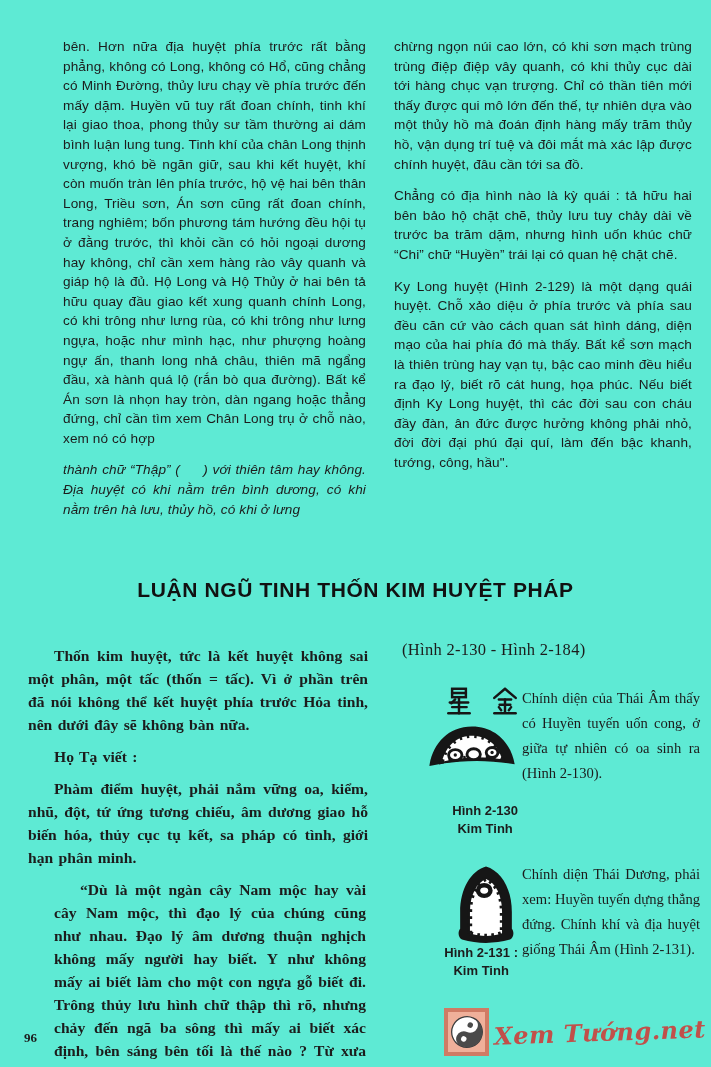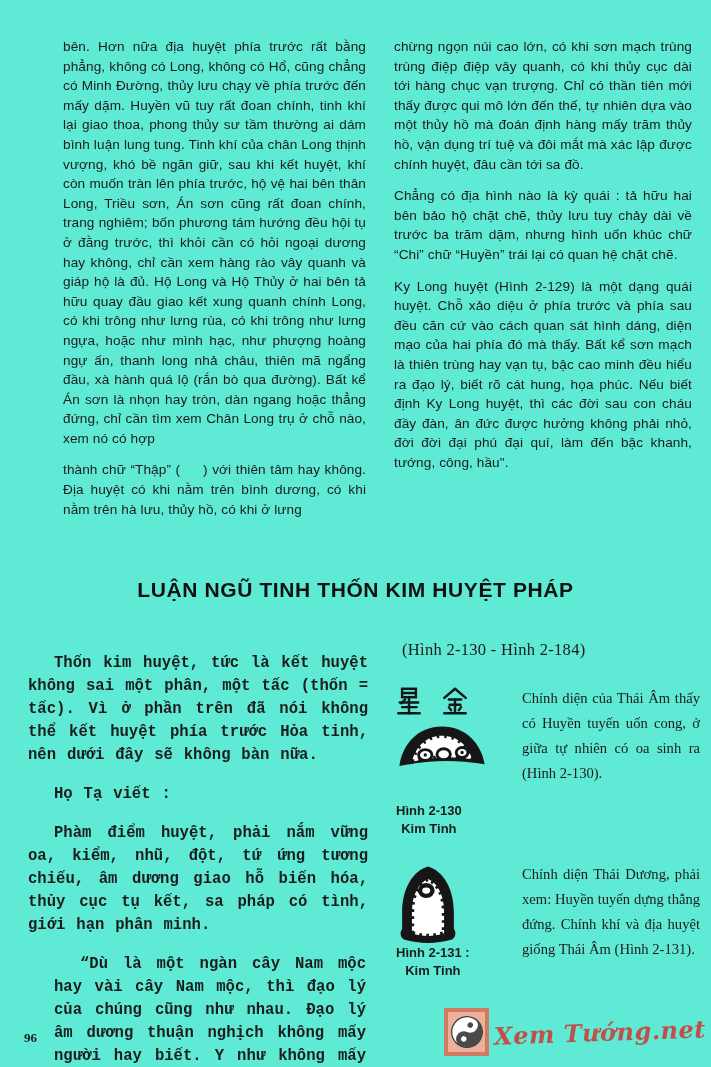--- a/index.html
+++ b/index.html
@@ -7,47 +7,47 @@
     position:relative; width:711px; height:1067px; margin:0 auto;
     background:#5eead4; color:#1c1c1c; overflow:hidden;
     font-family:"Liberation Sans", sans-serif;
   }
   
   .top-col { position:absolute; top:37px; text-align:justify;
     font-size:13.6px; line-height:19.6px; letter-spacing:.1px; }
   .top-col p { margin:0 0 12px 0; }
   #top-left  { left:63px;  width:303px; }
   #top-right { left:394px; width:298px; }
-  #top-left p.cont { margin-top:6px; }
+  #top-left p.cont { margin-top:6px;font-style:italic; }
 
   
   .heading {
     position:absolute; top:578px; left:0; width:100%;
     text-align:center; font-weight:bold; font-size:21px;
     letter-spacing:.6px; color:#111;
   }
 
   
   .bot-left {
     position:absolute; left:28px; top:636px; width:340px;
     font-family:"Liberation Serif", serif; font-weight:bold;
     font-size:15.6px; line-height:23px; text-align:justify;
     word-spacing:1.5px;
   }
-  .bot-left p { margin:16px 0 9px 0; text-indent:26px;font-family:Liberation Mono, monospace; }
+  .bot-left p { margin:8px 0 9px 0; text-indent:26px; }
   .bot-left p.quote { text-indent:26px; margin-left:26px; width:312px; }
 
   
   .bot-right {
     position:absolute; left:396px; top:640px; width:304px;
     font-family:"Liberation Serif", serif;
   }
   .range-note { font-size:16.5px; margin:0 0 26px 6px; letter-spacing:.3px; }
   .fig-row { display:flex; align-items:flex-start; }
-  .fig-col { width:122px; display:flex; flex-direction:column; align-items:flex-start; }
+  .fig-col { width:122px; display:flex; flex-direction:column; align-items:flex-end; }
   .glyph-row { display:flex; gap:20px; margin-bottom:4px; }
   .fig-caption { font-family:"Liberation Sans", sans-serif; font-weight:bold;
     font-size:13px; line-height:18px; text-align:center; }
   .fig-desc { flex:1; font-size:14.6px; line-height:25px; text-align:justify;
     padding-left:4px; }
   #fig1-caption { margin-top:32px; }
   #fig2-row { margin-top:24px; }
   #fig2-caption { }
 
   

